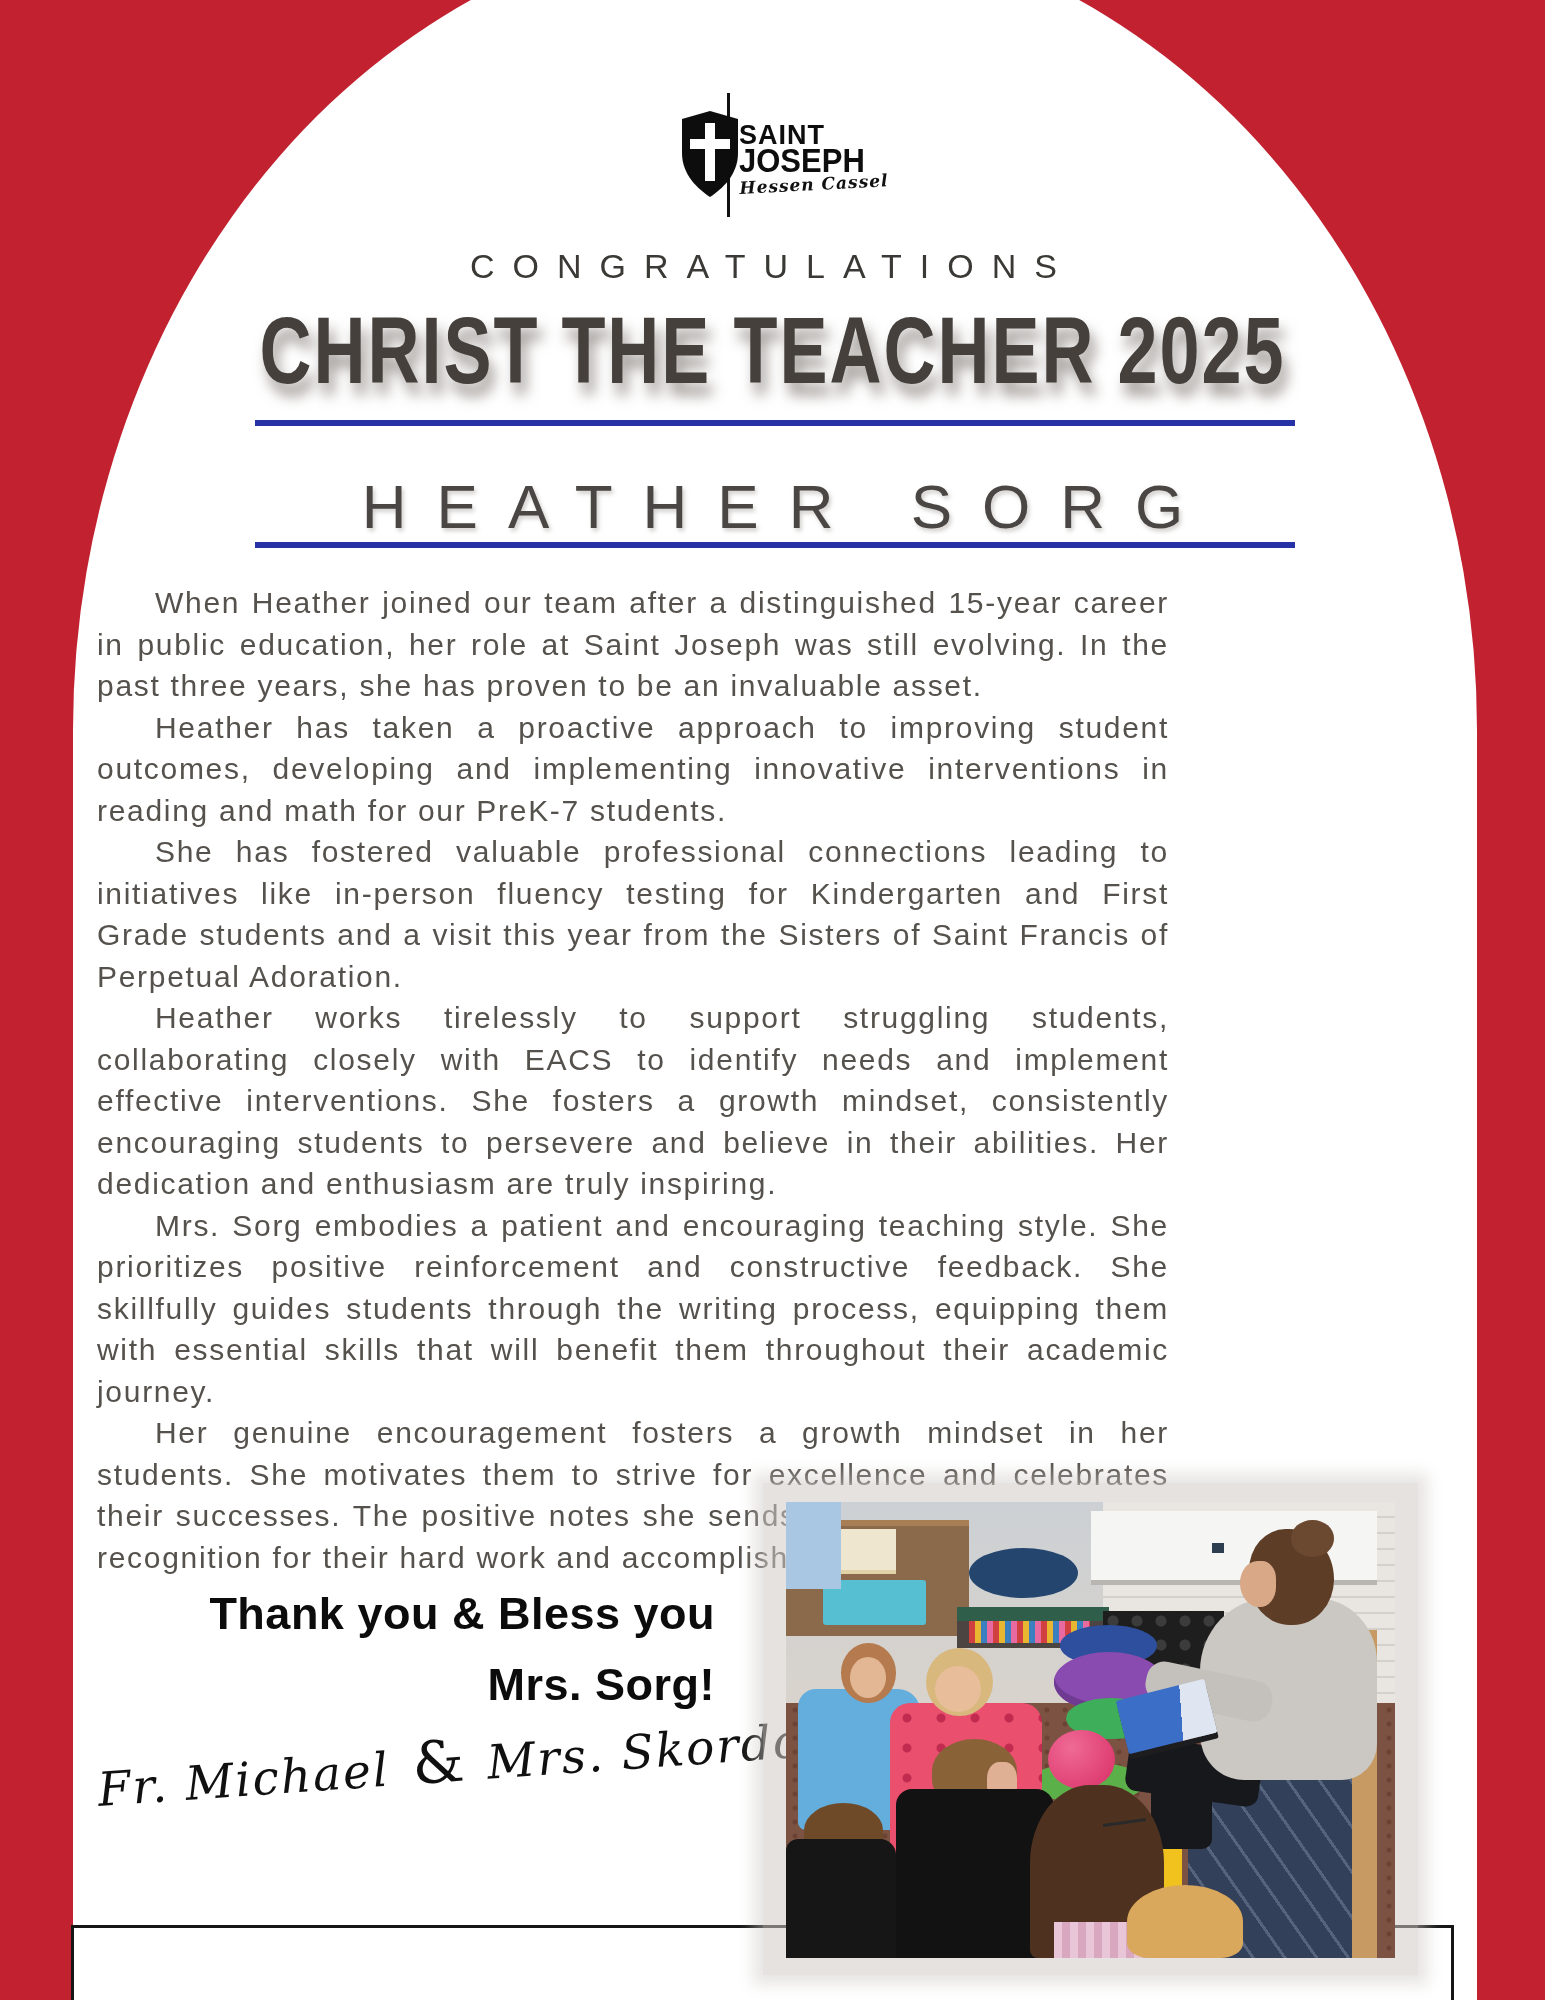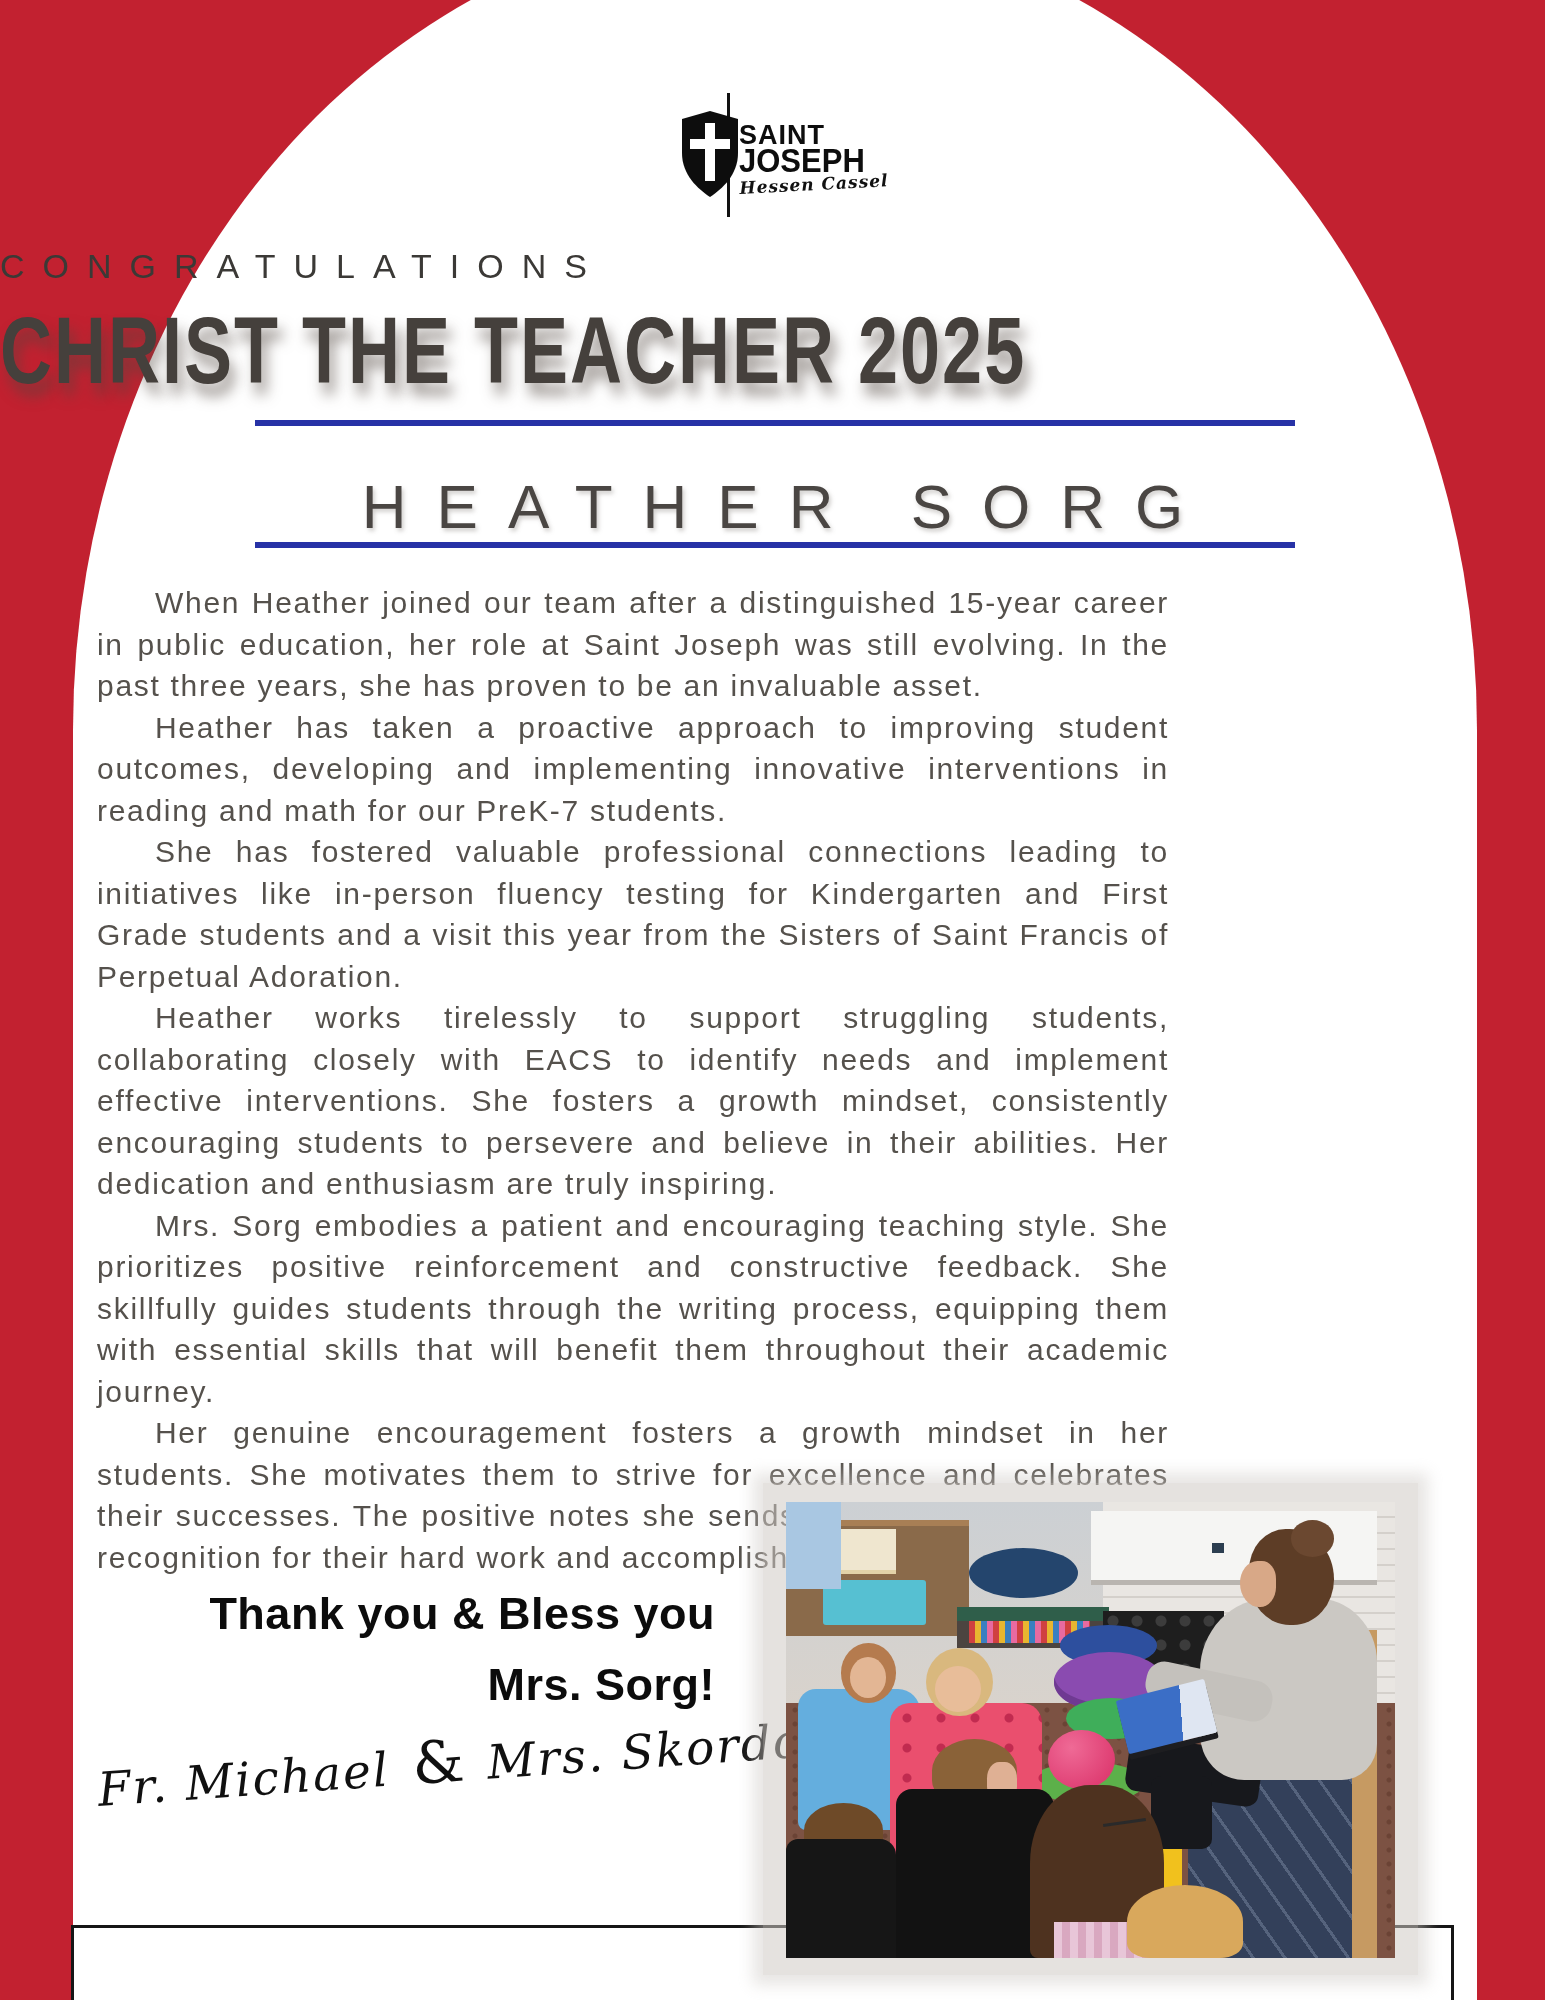--- a/index.html
+++ b/index.html
@@ -12,23 +12,23 @@
   
   .logo{position:absolute;left:678px;top:93px;width:185px;height:130px;z-index:3;}
   .logo-bar{position:absolute;left:49px;top:0;width:3px;height:124px;background:#111;}
   .logo-shield{position:absolute;left:2px;top:16px;width:60px;height:90px;}
   .logo-texts{position:absolute;left:61px;top:28px;white-space:nowrap;}
   .logo-l1{font-weight:900;font-size:27px;letter-spacing:1px;color:#0d0d0d;line-height:26px;transform:scaleY(1.05);transform-origin:left top;}
   .logo-l2{font-weight:900;font-size:31px;letter-spacing:0px;color:#0d0d0d;line-height:28px;transform:scaleY(1.05);transform-origin:left top;}
   .logo-script{font-family:"DejaVu Serif",serif;font-style:italic;font-weight:700;font-size:17px;color:#111;
                transform:rotate(-3deg);transform-origin:left top;margin-top:3px;letter-spacing:1px;}
   
-  .eyebrow{left:0;top:247px;width:100%;font-size:34px;font-weight:300;
+  .eyebrow{left:0;top:247px;width:100%;text-align:center;font-size:34px;font-weight:300;
            letter-spacing:18px;color:#3b3936;}
-  .award-title{left:0;top:296px;width:100%;text-align:left;}
+  .award-title{left:0;top:296px;width:100%;text-align:center;}
   .award-title span{display:inline-block;font-size:72px;font-weight:900;letter-spacing:2px;color:#45403c;
            transform:scaleY(1.32);transform-origin:center top;white-space:nowrap;
            text-shadow:5px 9px 12px rgba(80,70,62,.55);}
   .divider{position:absolute;left:255px;width:1040px;height:6px;background:#2732a6;z-index:3;}
   .divider.d1{top:420px;}
   .divider.d2{top:542px;}
   .recipient{left:0;top:471px;width:100%;text-align:center;font-size:62px;font-weight:200;
              letter-spacing:30px;padding-left:30px;box-sizing:border-box;color:#4a4643;
              text-shadow:2px 3px 4px rgba(120,115,110,.35);}
   

